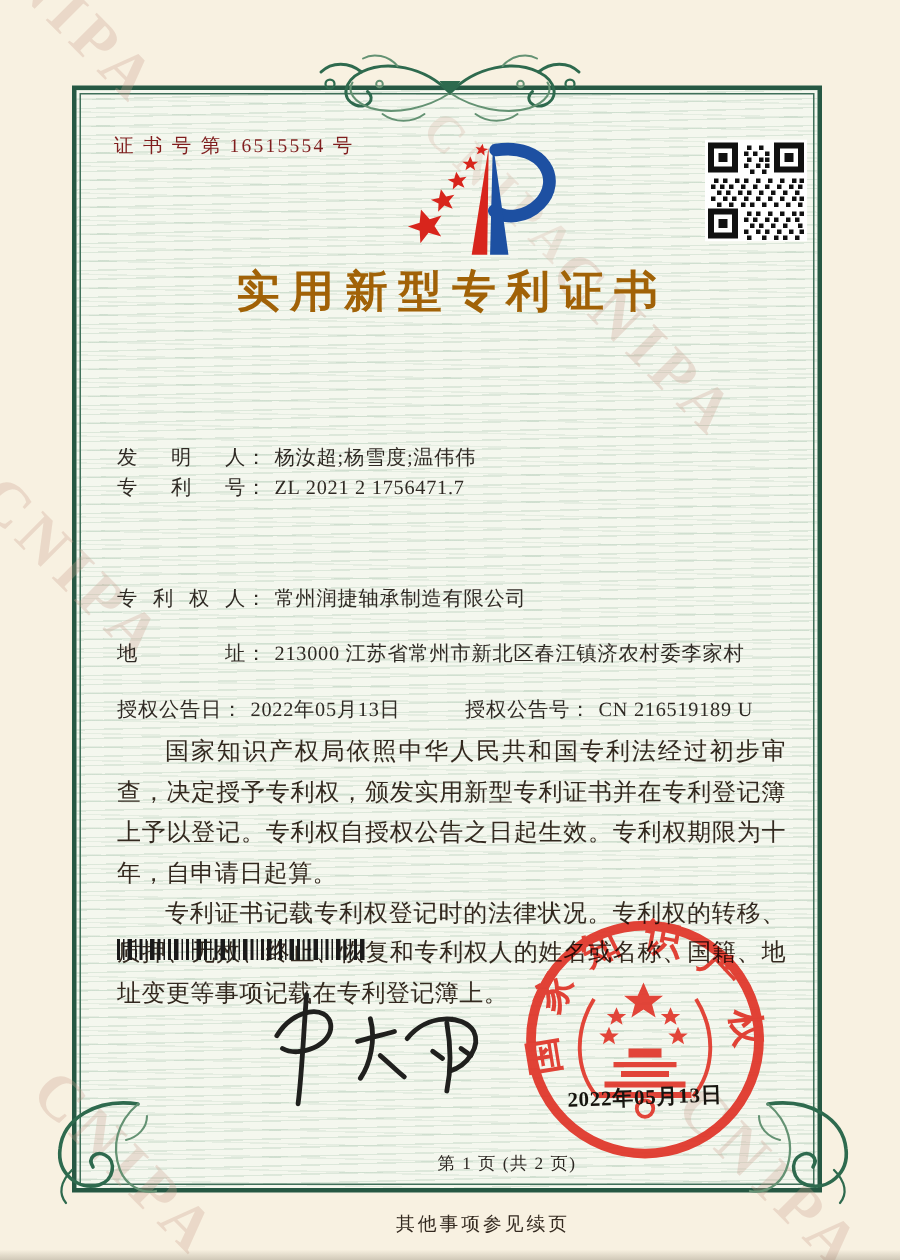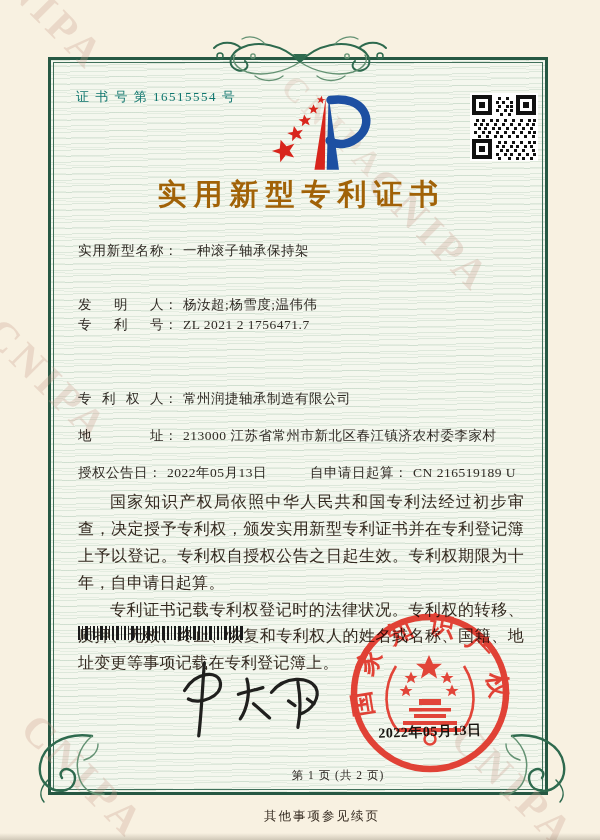--- a/index.html
+++ b/index.html
@@ -17,21 +17,21 @@
     z-index:1;}
   .frame .inner-line{position:absolute;inset:2px;border:1px solid #40705a;pointer-events:none;}
 
   
   .wm{position:absolute;z-index:2;font-weight:700;font-size:42px;letter-spacing:5px;
     color:rgba(203,158,143,.30);transform:rotate(45deg);pointer-events:none;white-space:nowrap;}
   .wm.small{font-size:34px;color:rgba(203,158,143,.22);}
 
   .content{position:absolute;inset:0;z-index:3;}
 
-  .cert-no{position:absolute;left:76px;top:88px;font-size:13px;letter-spacing:1.5px;color:#0f766e;}
+  .cert-no{position:absolute;left:76px;top:88px;font-size:13px;letter-spacing:1.5px;color:#7f1d1d;}
 
   .logo{position:absolute;left:256px;top:90px;}
   .qr{position:absolute;left:470px;top:93px;}
 
   .title{position:absolute;left:48px;top:175px;width:500px;text-align:center;
     font-size:29px;font-weight:700;letter-spacing:7px;text-indent:7px;color:#a16207;}
 
   .field-row{position:absolute;left:78px;font-size:13.5px;color:#2f2a24;letter-spacing:.5px;white-space:nowrap;}
   .field-label{display:inline-block;width:86px;text-align:justify;text-align-last:justify;vertical-align:bottom;}
   .colon{margin-right:5px;}
@@ -150,40 +150,37 @@
       <rect x="6" y="6" width="12" height="12" fill="#fff"></rect>
         <rect x="9" y="9" width="6" height="6" fill="#111"></rect>
       <rect x="50" y="6" width="12" height="12" fill="#fff"></rect>
         <rect x="53" y="9" width="6" height="6" fill="#111"></rect>
       <rect x="6" y="50" width="12" height="12" fill="#fff"></rect>
         <rect x="9" y="53" width="6" height="6" fill="#111"></rect>
     </svg>
 
     <div class="title">实用新型专利证书</div>
 
-    <div class="field-row row-1">
-      <span class="field-label">实用新型名称</span><span class="colon">：</span><span>一种滚子轴承保持架</span>
-    </div>
     <div class="field-row row-2">
       <span class="field-label">发明人</span><span class="colon">：</span><span>杨汝超;杨雪度;温伟伟</span>
     </div>
     <div class="field-row row-3">
       <span class="field-label">专利号</span><span class="colon">：</span><span>ZL 2021 2 1756471.7</span>
     </div>
     <div class="field-row row-5">
       <span class="field-label">专利权人</span><span class="colon">：</span><span>常州润捷轴承制造有限公司</span>
     </div>
     <div class="field-row row-6">
       <span class="field-label">地址</span><span class="colon">：</span><span>213000 江苏省常州市新北区春江镇济农村委李家村</span>
     </div>
 
     <div class="grant-row">
       <span>授权公告日</span><span class="colon">：</span><span>2022年05月13日</span>
       <span class="grant-pair2">
-        <span>自申请日起算</span><span class="colon">：</span><span>CN 216519189 U</span>
+        <span>授权公告号</span><span class="colon">：</span><span>CN 216519189 U</span>
       </span>
     </div>
 
     <div class="paragraphs">
       <p>国家知识产权局依照中华人民共和国专利法经过初步审查，决定授予专利权，颁发实用新型专利证书并在专利登记簿上予以登记。专利权自授权公告之日起生效。专利权期限为十年，自申请日起算。</p>
       <p>专利证书记载专利权登记时的法律状况。专利权的转移、质押、无效、终止、恢复和专利权人的姓名或名称、国籍、地址变更等事项记载在专利登记簿上。</p>
     </div>
 
     <svg class="barcode" width="166" height="14" viewBox="0 0 166 14">
       <path fill="#1a1a1a" d="M0 0h2v14H0zM4 0h1v14H4zM7 0h3v14H7zM12 0h1v14h-1zM15 0h2v14h-2zM19 0h1v14h-1zM22 0h3v14h-3zM27 0h2v14h-2zM31 0h1v14h-1zM34 0h2v14h-2zM38 0h3v14h-3zM43 0h1v14h-1zM46 0h2v14h-2zM50 0h1v14h-1zM53 0h3v14h-3zM58 0h2v14h-2zM62 0h1v14h-1zM65 0h2v14h-2zM69 0h3v14h-3zM74 0h1v14h-1zM77 0h2v14h-2zM81 0h1v14h-1zM84 0h3v14h-3zM89 0h2v14h-2zM93 0h1v14h-1zM96 0h2v14h-2zM100 0h3v14h-3zM105 0h1v14h-1zM108 0h2v14h-2zM112 0h1v14h-1zM115 0h3v14h-3zM120 0h2v14h-2zM124 0h1v14h-1zM127 0h2v14h-2zM131 0h3v14h-3zM136 0h1v14h-1zM139 0h2v14h-2zM143 0h1v14h-1zM146 0h3v14h-3zM151 0h2v14h-2zM155 0h1v14h-1zM158 0h2v14h-2zM162 0h3v14h-3z"></path>

